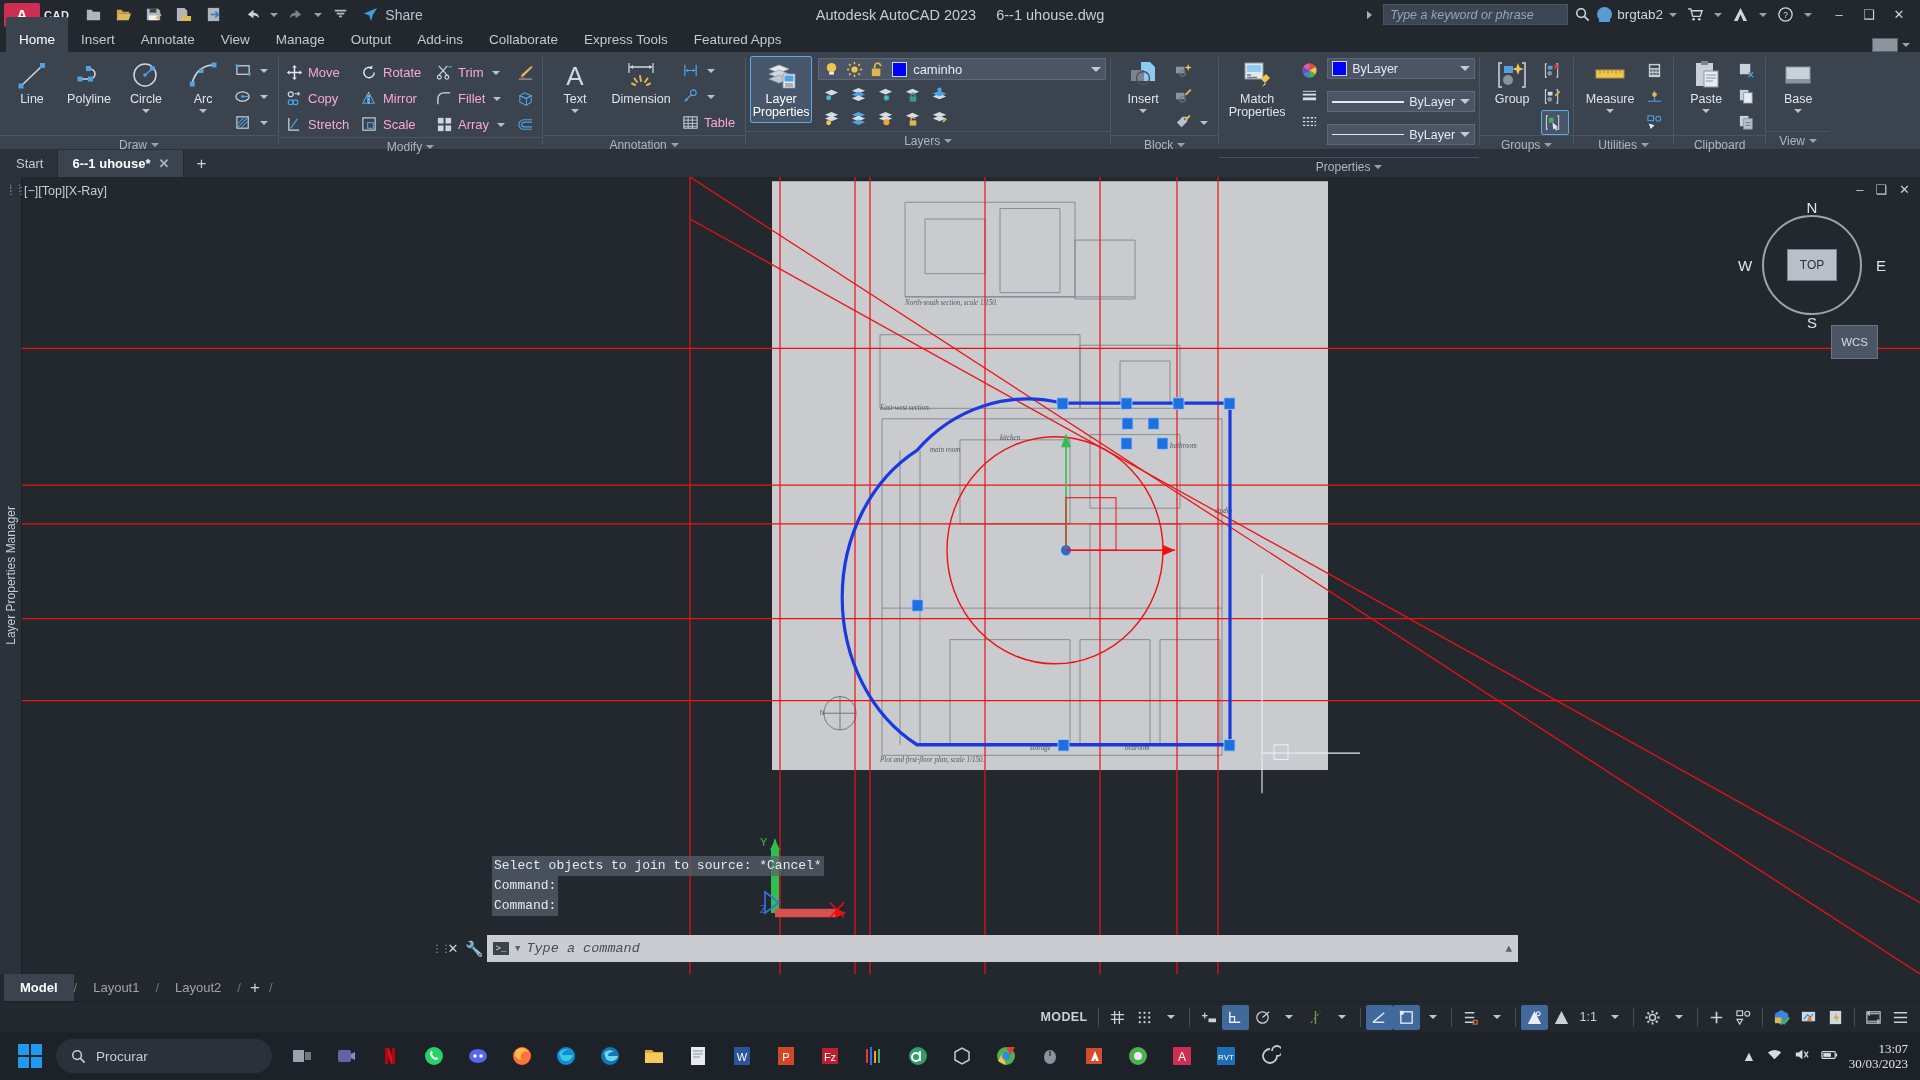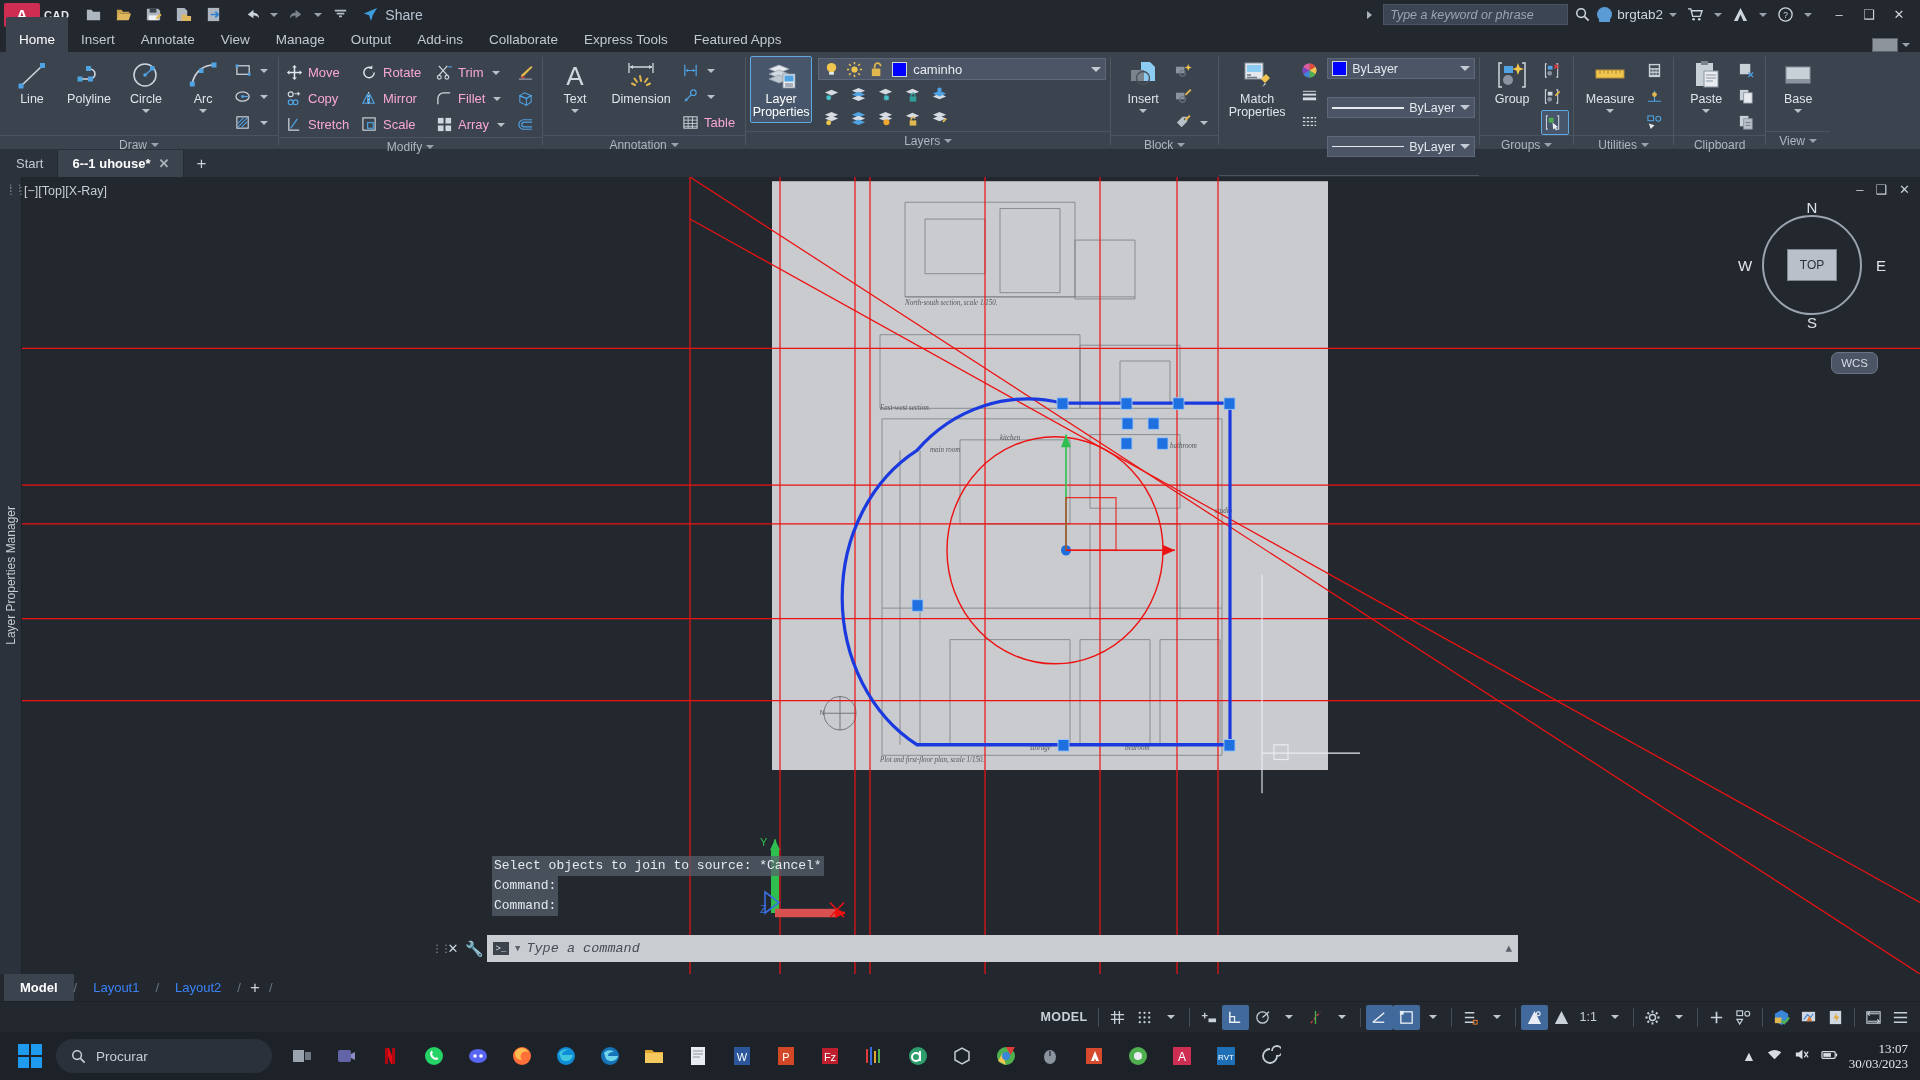--- a/index.html
+++ b/index.html
@@ -102,21 +102,21 @@
   .toggle-btn-big .lbl { font-size:12.5px; color:#fff; line-height:13px; text-align:center;}
 
   .layer-ctl {
     background:#4b5565; border:1px solid #5d687a; height:22px; display:flex; align-items:center;
     gap:6px; padding:0 4px; width:288px;
   }
   .swatch { width:15px;height:15px;border:1px solid #cfd5dd; }
   .layer-name { font-size:13px;color:#e8ecf1; flex:1; }
   .dd-arrow { width:0;height:0;border-left:5px solid transparent;border-right:5px solid transparent;border-top:5px solid #c3cad3; }
 
-  .prop-row { display:flex; gap:5px; margin-bottom:18px;}
+  .prop-row { display:flex; gap:5px; margin-bottom:12px;}
   .prop-ctl {
     background:#4b5565;border:1px solid #5d687a;height:21px;width:148px;
     display:flex;align-items:center;gap:5px;padding:0 4px;
   }
   .prop-ctl .t { font-size:12.5px;color:#e4e9ef; }
   .prop-ctl .ln { flex:1; height:2px; background:#e6eaee; }
 
   .layer-grid { display:grid; grid-template-columns:repeat(5,26px); grid-auto-rows:23px; gap:1px; }
   .lg-cell{display:flex;align-items:center;justify-content:center;border-radius:2px;}
 
@@ -159,23 +159,23 @@
   .vc-s{left:50%;bottom:-6px;transform:translateX(-50%);}
   .vc-e{right:-14px;top:50%;transform:translateY(-50%);}
   .vc-w{left:-14px;top:50%;transform:translateY(-50%);}
   .vc-ring { position:absolute; inset:10px; border:2px solid #9aa3ae; border-radius:50%; }
   .vc-top {
     position:absolute; left:50%; top:50%; transform:translate(-50%,-50%);
     width:50px;height:32px; background:#b9c0c9; border:1px solid #7d858f;
     display:flex;align-items:center;justify-content:center; color:#2c323b; font-size:12px;
   }
   .wcs-badge {
-    position:absolute; right:42px; top:175px; z-index:30;
+    position:absolute; right:42px; top:148px; z-index:30;
     background:#4b5565; border:1px solid #6a7486; color:#d7dce3;
-    font-size:11.5px; padding:4px 9px; border-radius:7px;
+    font-size:11.5px; padding:10px 9px; border-radius:0;
   }
 
   
   .cmdhist {
     position:absolute; left:492px; bottom:58px; z-index:28; font-family:"Liberation Mono", monospace;
     font-size:13px; line-height:20px; color:#e6eaef;
   }
   .cmdhist div { display:inline-block; background:rgba(88,96,108,.72); padding:0 2px; }
   .cmdline {
     position:absolute; left:432px; right:402px; bottom:12px; height:27px; z-index:28;
@@ -188,21 +188,21 @@
     flex:1; height:27px; background:#c9cdd2; display:flex; align-items:center; gap:6px;
     padding:0 6px; color:#474d56; font-style:italic; font-size:13.5px;
     font-family:"Liberation Mono", monospace;
   }
   .cmd-prompt-ico { width:16px;height:13px;background:#3c434d;color:#d6dbe1;font-size:9px;
     display:flex;align-items:center;justify-content:center;font-style:normal; }
   .cmd-caret { margin-left:auto; color:#5a616b; font-size:11px;}
 
   
   .modelbar { height:27px; background:#23282f; display:flex; align-items:center; flex:0 0 27px; padding-left:4px;}
-  .mtab { padding:0 16px; height:27px; display:flex; align-items:center; font-size:13px; color:#3b82f6;}
+  .mtab { padding:0 16px; height:27px; display:flex; align-items:center; font-size:13px; color:#a3a3a3;}
   .mtab.active { background:#3b434f; color:#ffffff; font-weight:bold; }
   .mslash { color:#6d7682; font-size:13px; }
   .mplus { padding:0 9px; font-size:17px; color:#cdd2d9; }
 
   
   .statusbar {
     height:31px; background:#23282f; display:flex; align-items:center; flex:0 0 31px;
     justify-content:flex-end; gap:0; padding-right:6px; border-top:1px solid #1c2128;
   }
   .sb-item {
@@ -294,20 +294,24 @@
           </svg>
       </div>
       <div class="share">
         <svg class="ico-sm" viewBox="0 0 18 18">
             <path d="M16 2L2 8l5.5 1.8L16 2zM7.5 9.8L9.5 16l2-6.4L16 2z" fill="#3f9ddd"></path>
           </svg>
         <span>Share</span>
       </div>
     </div>
 
+    <div class="title-center">
+      <span>Autodesk AutoCAD 2023</span>
+      <span class="fname">6--1 uhouse.dwg</span>
+    </div>
 
     <div class="tr-group">
       <div class="tri-right"></div>
       <div class="searchbox">
         <span>Type a keyword or phrase</span>
       </div>
       <div>
         <svg class="ico-sm" viewBox="0 0 18 18">
             <circle cx="7.5" cy="7.5" r="4.6" stroke="#cfd5dd" stroke-width="1.6" fill="none"></circle>
             <path d="M11 11l4.5 4.5" stroke="#cfd5dd" stroke-width="1.8"></path>

